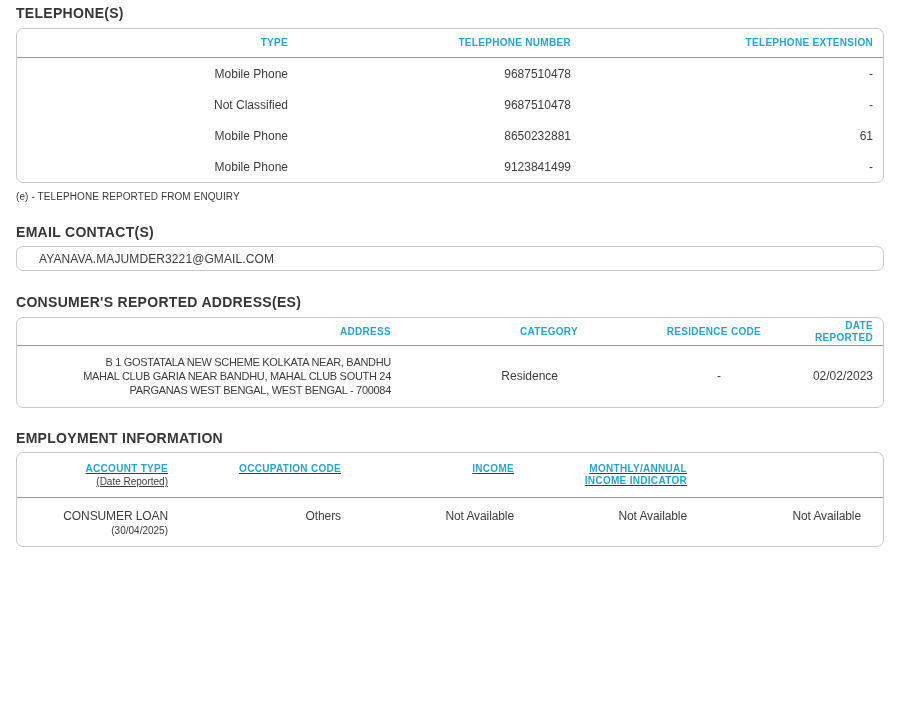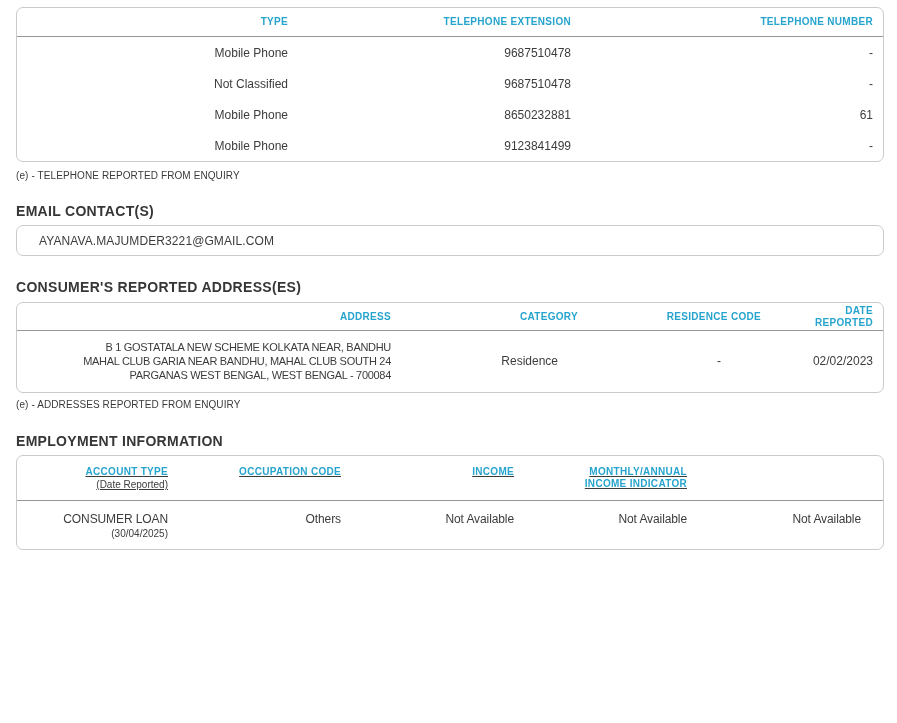--- a/index.html
+++ b/index.html
@@ -64,46 +64,47 @@
   .emp.trow { padding: 12px 0 9px; align-items: start; }
   .td-main { font-size: 12px; line-height: 13px; letter-spacing: -0.1px; }
   .td-sub { font-size: 10px; line-height: 12px; margin-top: 2px; }
 
   .footnote {
     font-size: 10px; line-height: 13px; letter-spacing: .1px;
     color: #3A3A3A;
   }
 
   .email-card {
-    height: 31px; display: flex; align-items: center;
+    height: 25px; display: flex; align-items: center;
     padding-left: 22px; font-size: 12px; letter-spacing: .1px;
   }
 
   
   #sec-tel .sec-title   { margin-top: 6px; }
   .card                 { margin-top: 7px; }
   .footnote             { margin-top: 7px; }
   #sec-email .sec-title { margin-top: 22px; }
   #sec-email .card      { margin-top: 6px; }
   #sec-addr .sec-title  { margin-top: 24px; }
   #sec-addr .footnote   { margin-top: 5px; }
   #sec-emp .sec-title   { margin-top: 23px; }
   #sec-emp .card        { margin-top: 6px; }
 </style>
 </head>
 <body>
 
 <div class="page">
 
   <div id="sec-tel">
+    <h2 class="sec-title">TELEPHONE(S)</h2>
     <div class="card">
       <div class="grid tel thead">
         <div class="th">TYPE</div>
+        <div class="th">TELEPHONE NUMBER</div>
         <div class="th">TELEPHONE EXTENSION</div>
-        <div class="th">TELEPHONE NUMBER</div>
       </div>
       <div class="grid tel trow">
         <div class="td">Mobile Phone</div>
         <div class="td">9687510478</div>
         <div class="td">-</div>
       </div>
       <div class="grid tel trow">
         <div class="td">Not Classified</div>
         <div class="td">9687510478</div>
         <div class="td">-</div>
@@ -142,21 +143,20 @@
         <div class="td addr-lines">
           <div>B 1 GOSTATALA NEW SCHEME KOLKATA NEAR, BANDHU</div>
           <div>MAHAL CLUB GARIA NEAR BANDHU, MAHAL CLUB SOUTH 24</div>
           <div>PARGANAS WEST BENGAL, WEST BENGAL - 700084</div>
         </div>
         <div class="td">Residence</div>
         <div class="td">-</div>
         <div class="td">02/02/2023</div>
       </div>
     </div>
-    <p class="footnote">(e) - ADDRESSES REPORTED FROM ENQUIRY</p>
   </div>
 
   <div id="sec-emp">
     <h2 class="sec-title">EMPLOYMENT INFORMATION</h2>
     <div class="card">
       <div class="grid emp thead">
         <div class="th">
           <span>ACCOUNT TYPE</span>
           <div class="th-sub">(Date Reported)</div>
         </div>

